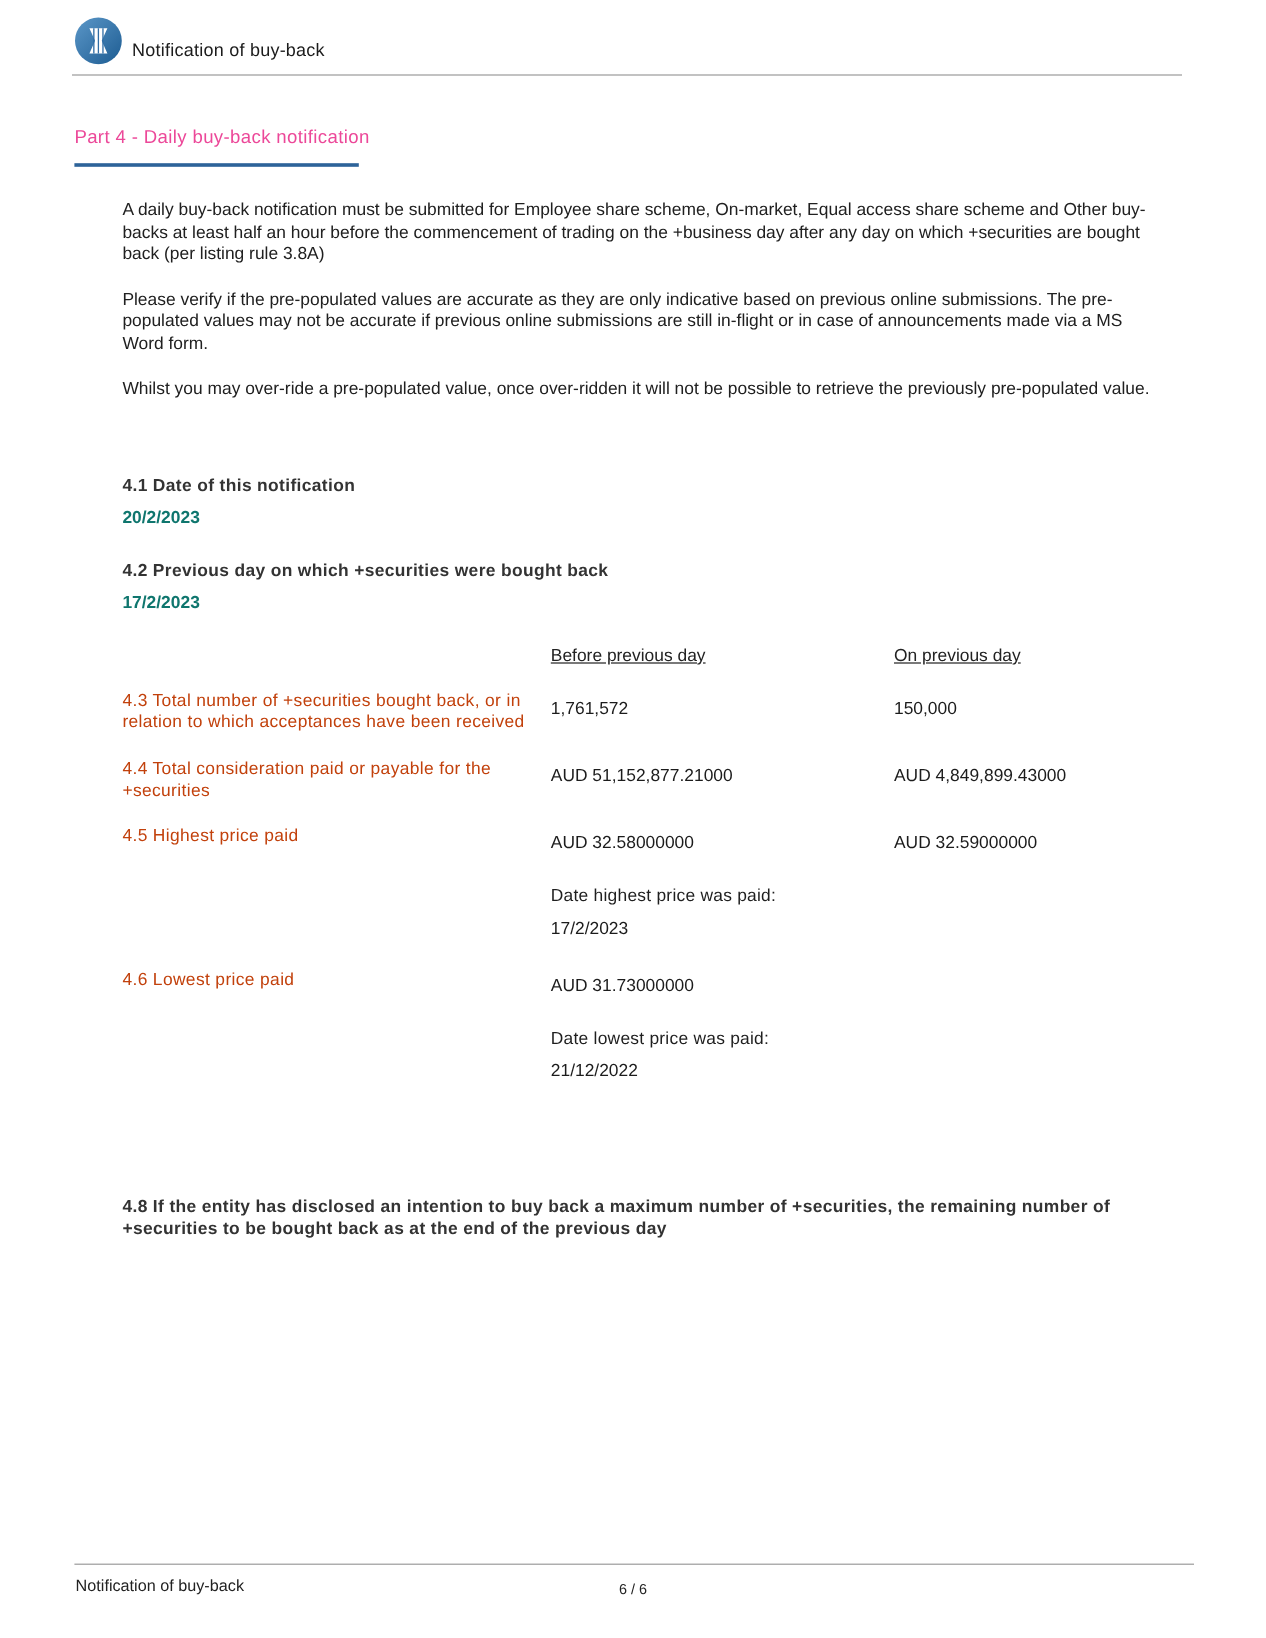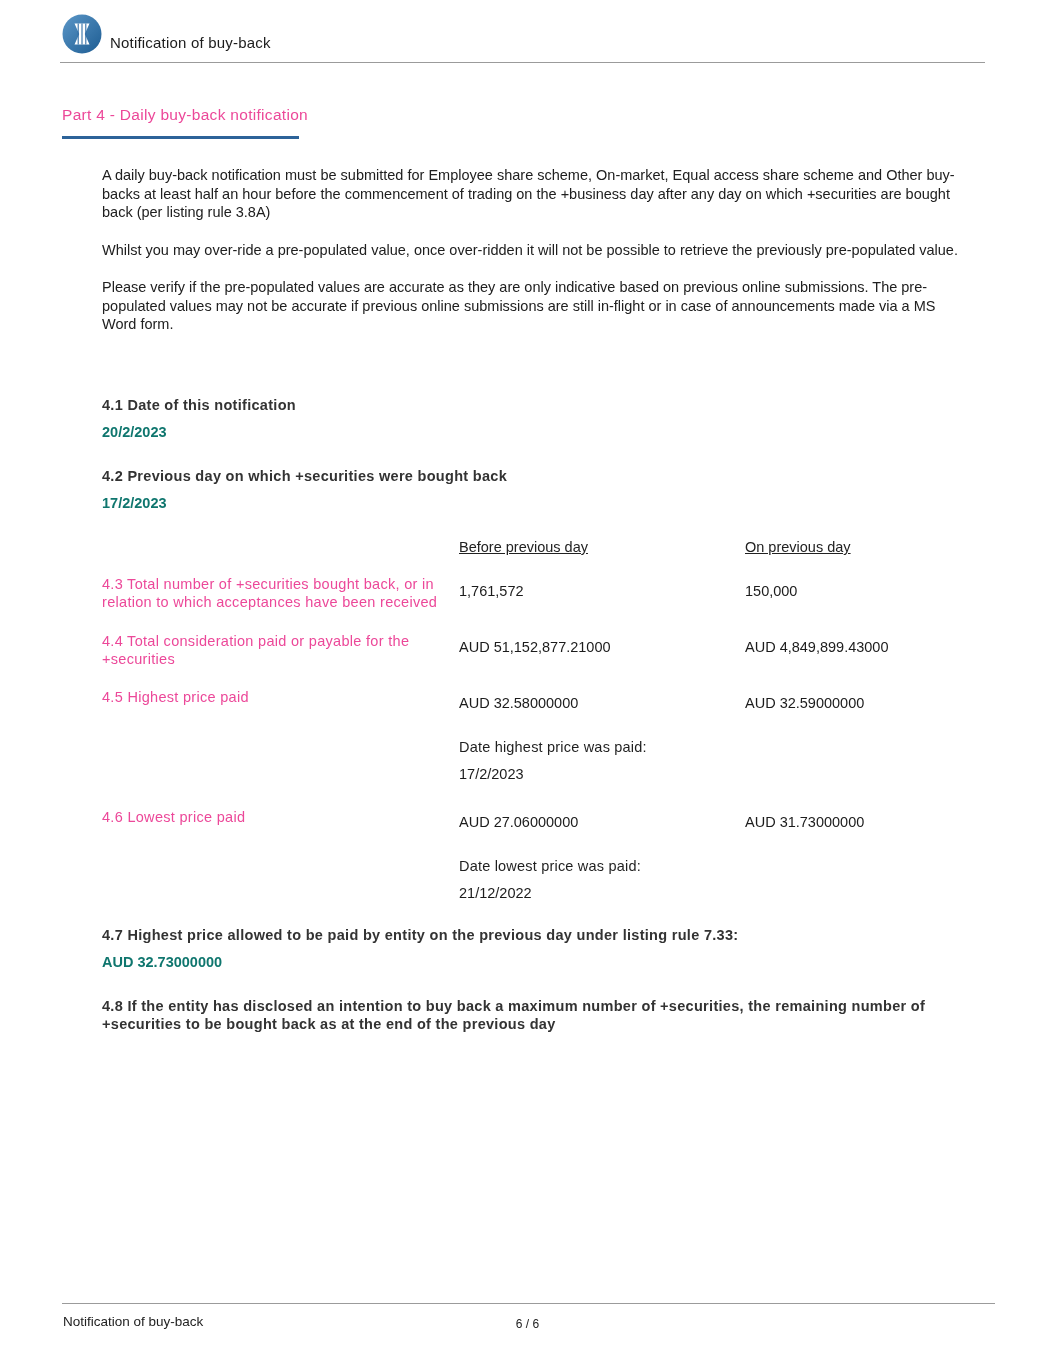--- a/index.html
+++ b/index.html
@@ -60,21 +60,21 @@
   .q48 .q-value { margin-top: 10px; }
 
   
   .buyback-table { position: absolute; left: 102px; top: 538px; width: 868px; }
   .trow {
     display: grid;
     grid-template-columns: 357px 286px 1fr;
     align-items: start;
   }
   .cell { font-size: 14.5px; line-height: 18px; color: #1c1c1c; }
-  .cell.rowlabel { color: #ec4899; letter-spacing: 0.3px; padding-right: 14px; }
+  .cell.rowlabel { color: #c2410c; letter-spacing: 0.3px; padding-right: 14px; }
   .col-head { color: #222222; text-decoration: underline; }
   .t-head { margin-bottom: 19px; }
   .t-q43 { margin-bottom: 21px; }
   .t-q43 .val { padding-top: 7px; }
   .t-q44 { margin-bottom: 20px; }
   .t-q44 .val { padding-top: 6px; }
   .t-q45 { margin-bottom: 26px; }
   .t-q45 .val { padding-top: 6px; }
   .t-date-high { margin-bottom: 25px; }
   .t-q46 { margin-bottom: 26px; }
@@ -121,22 +121,22 @@
     </span>
     <h1 class="doc-title">Notification of buy-back</h1>
     <div class="header-rule"></div>
   </div>
 
   <h2 class="part-heading">Part 4 - Daily buy-back notification</h2>
   <div class="part-underline"></div>
 
   <div class="intro">
     <p>A daily buy-back notification must be submitted for Employee share scheme, On-market, Equal access share scheme and Other buy-backs at least half an hour before the commencement of trading on the +business day after any day on which +securities are bought back (per listing rule 3.8A)</p>
+    <p>Please verify if the pre-populated values are accurate as they are only indicative based on previous online submissions. The pre-populated values may not be accurate if previous online submissions are still in-flight or in case of announcements made via a MS Word form.</p>
     <p>Whilst you may over-ride a pre-populated value, once over-ridden it will not be possible to retrieve the previously pre-populated value.</p>
-    <p>Please verify if the pre-populated values are accurate as they are only indicative based on previous online submissions. The pre-populated values may not be accurate if previous online submissions are still in-flight or in case of announcements made via a MS Word form.</p>
   </div>
 
   <div class="qa q41">
     <div class="q-label">4.1 Date of this notification</div>
     <div class="q-value">20/2/2023</div>
   </div>
 
   <div class="qa q42">
     <div class="q-label">4.2 Previous day on which +securities were bought back</div>
     <div class="q-value">17/2/2023</div>
@@ -172,39 +172,34 @@
       <div class="cell rowlabel"></div>
       <div class="cell">
         <div class="date-label">Date highest price was paid:</div>
         <div class="date-value">17/2/2023</div>
       </div>
       <div class="cell"></div>
     </div>
 
     <div class="trow t-q46">
       <div class="cell rowlabel">4.6 Lowest price paid</div>
-      <div class="cell val">AUD 27.06000000</div>
       <div class="cell val">AUD 31.73000000</div>
     </div>
 
     <div class="trow t-date-low">
       <div class="cell rowlabel"></div>
       <div class="cell">
         <div class="date-label">Date lowest price was paid:</div>
         <div class="date-value">21/12/2022</div>
       </div>
       <div class="cell"></div>
     </div>
 
   </div>
 
-  <div class="qa q47">
-    <div class="q-label">4.7 Highest price allowed to be paid by entity on the previous day under listing rule 7.33:</div>
-    <div class="q-value">AUD 32.73000000</div>
-  </div>
 
   <div class="qa q48">
     <div class="q-label">4.8 If the entity has disclosed an intention to buy back a maximum number of +securities, the remaining number of +securities to be bought back as at the end of the previous day</div>
   </div>
 
   <div class="footer-rule"></div>
   <div class="footer-title">Notification of buy-back</div>
   <div class="footer-page">6 / 6</div>
 
 </div>

